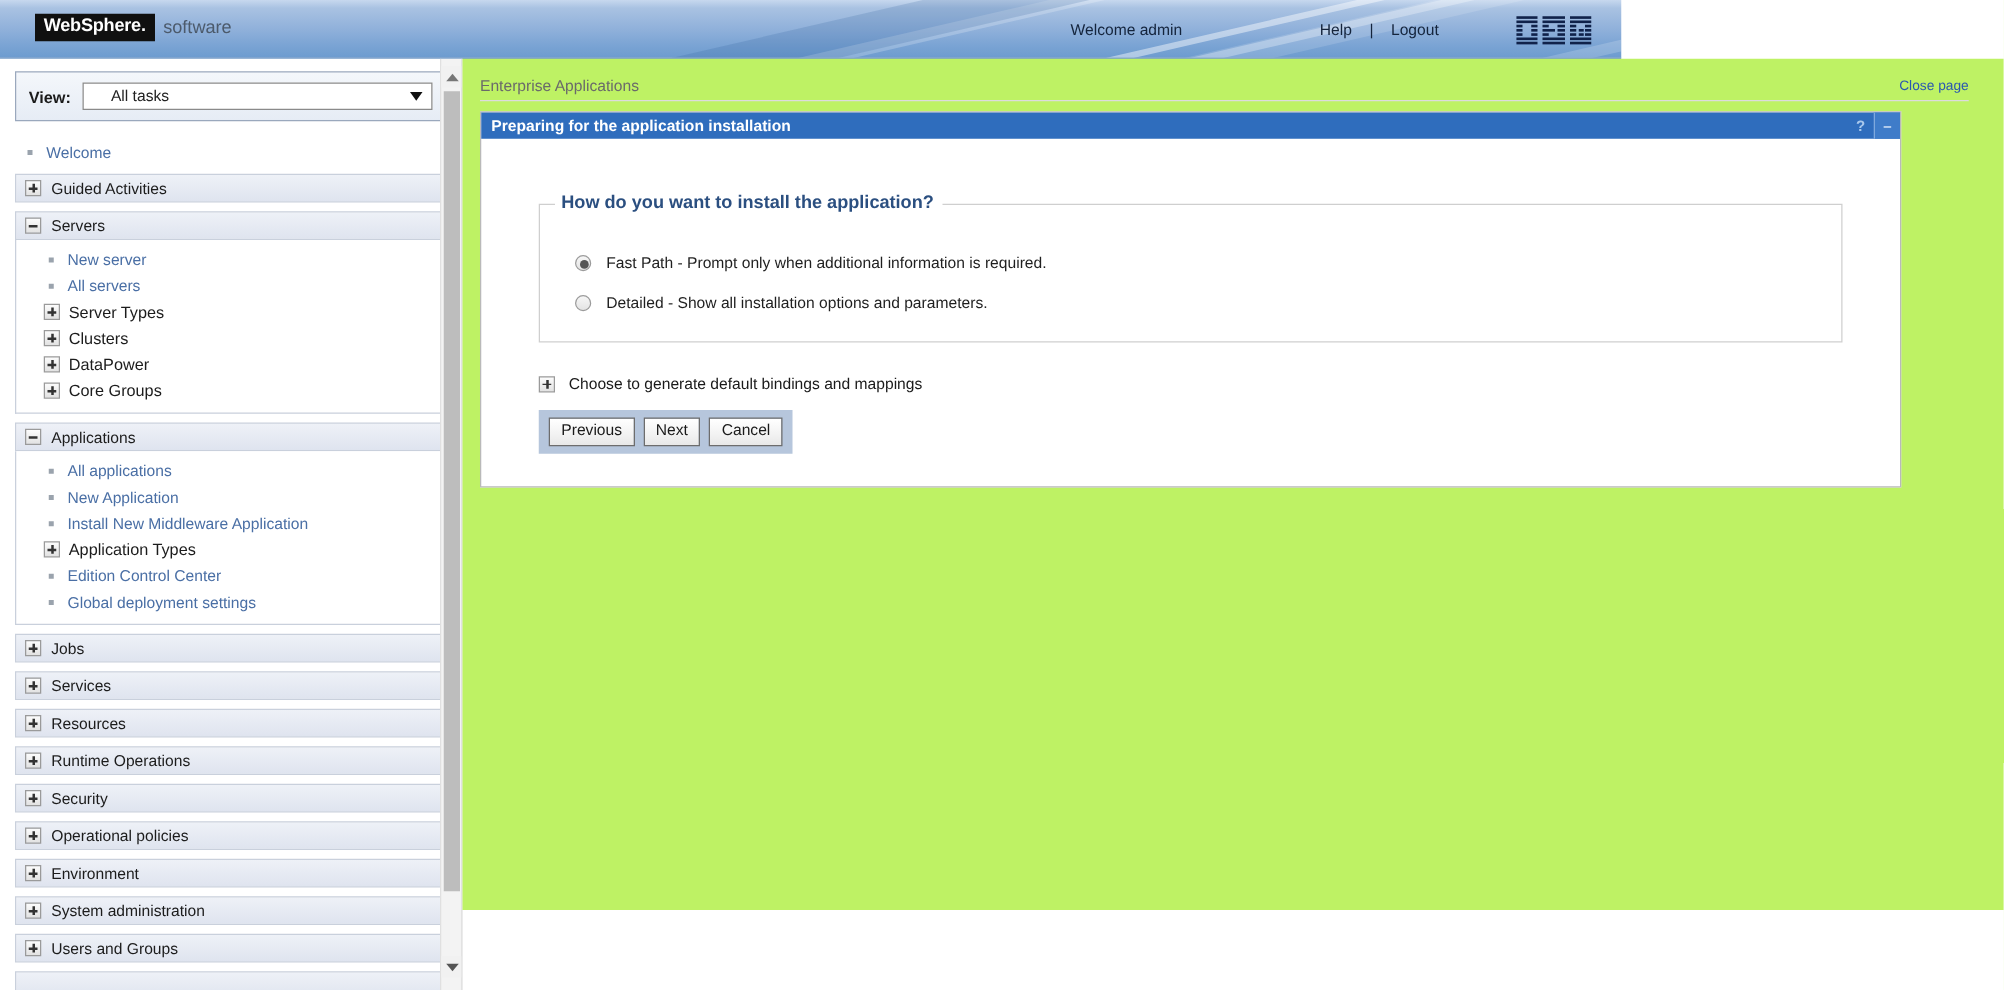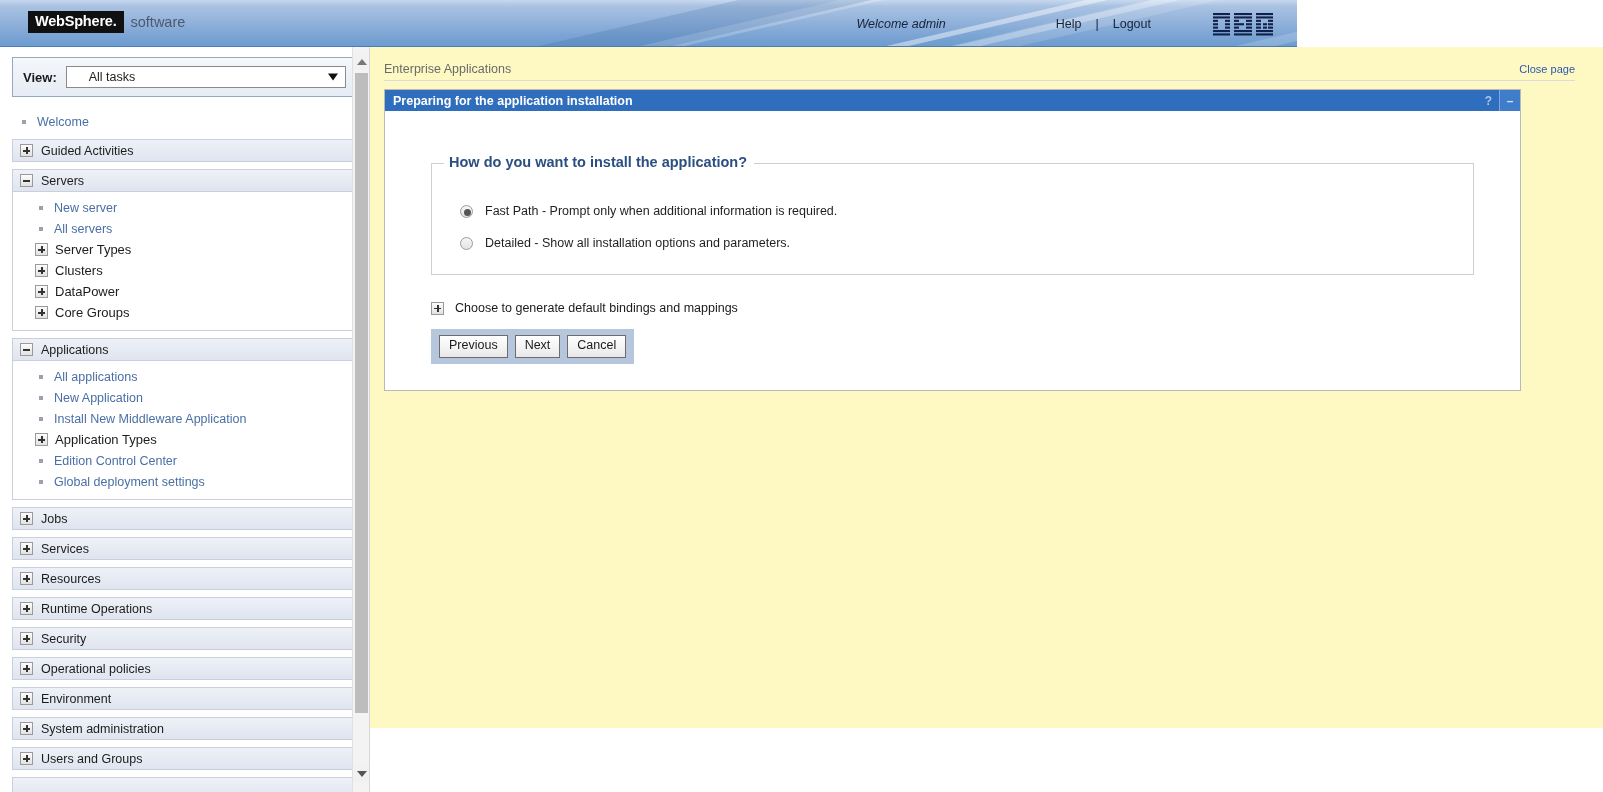--- a/index.html
+++ b/index.html
@@ -56,21 +56,21 @@
     font-size: 14.5px;
     line-height: 1;
   }
 
   .banner-right {
     position: absolute; right: 0; top: 0; height: 47px;
     display: flex; align-items: center; gap: 0;
     color: #14243c;
     font-size: 12.5px;
   }
-  .welcome-txt { margin-right: 110px; font-style: italic; }
+  .welcome-txt { margin-right: 110px; }
   .help-link, .logout-link {
     color: #14243c; text-decoration: none; cursor: pointer;
   }
   .bar-sep { margin: 0 14px; color: #14243c; }
 
   .ibm-logo {
     margin-left: 62px; margin-right: 22px;
     width: 62px; height: 24px; position: relative;
   }
   .ibm-logo svg { display: block; }
@@ -204,21 +204,21 @@
   .sb-thumb {
     position: absolute; top: 26px; left: 2px;
     width: 13px; height: 640px;
     background: #bdbdbd;
     cursor: pointer;
   }
 
   
   .main {
     flex: 1;
-    background: #fef9c3;
+    background: #bef264;
     padding: 0;
     position: relative;
   }
   .crumb-row {
     display: flex; align-items: center; justify-content: space-between;
     padding: 14px 28px 0 14px;
     height: 30px;
   }
   .crumb {
     font-size: 12.5px; color: #6a6a6a;

